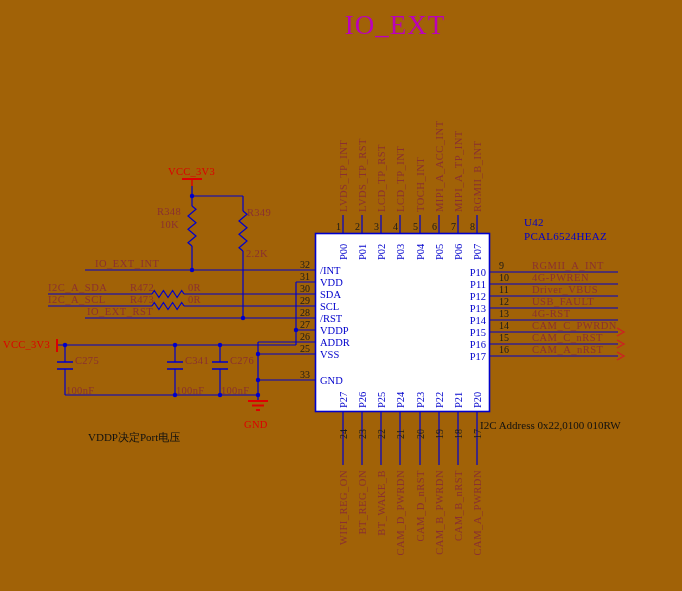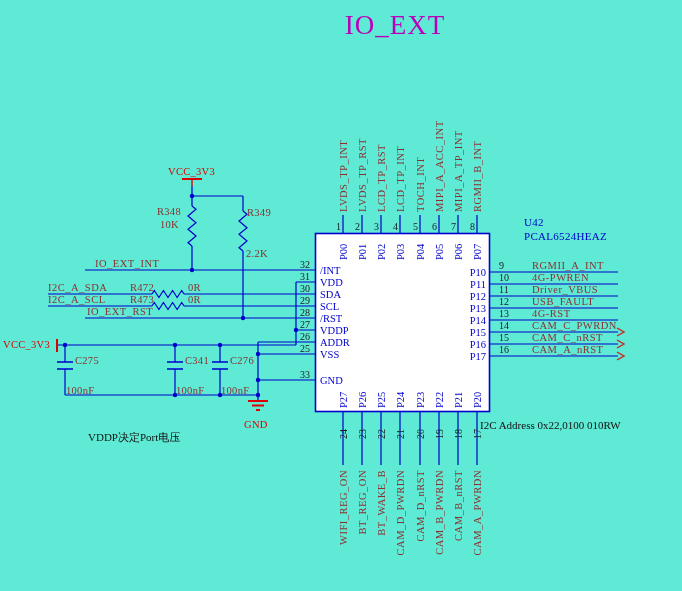--- a/index.html
+++ b/index.html
@@ -1,16 +1,16 @@
 <!DOCTYPE html>
 <html><head>
 <meta charset="utf-8">
 <style>
   html,body{margin:0;padding:0;background:#ffffff;}
-  .sheet{position:relative;width:682px;height:591px;background:#5eead4;overflow:hidden;}
+  .sheet{position:relative;width:682px;height:591px;background:#a16207;overflow:hidden;}
   svg{position:absolute;left:0;top:0;display:block;}
   text{font-family:"Liberation Serif","DejaVu Serif",serif;}
   .title{fill:#BB00BB;font-size:27px;letter-spacing:1px;}
   .net{fill:#8B3030;font-size:10.5px;letter-spacing:.5px;}
   .pnum{fill:#1a1a1a;font-size:10px;}
   .pname{fill:#0000CC;font-size:10.5px;}
   .ref{fill:#8B3030;font-size:10.5px;letter-spacing:.3px;}
   .pwr{fill:#DD0000;font-size:10.5px;letter-spacing:.3px;}
   .note{fill:#111111;font-size:11px;}
   .chiplbl{fill:#0000CC;font-size:11px;letter-spacing:.3px;}

